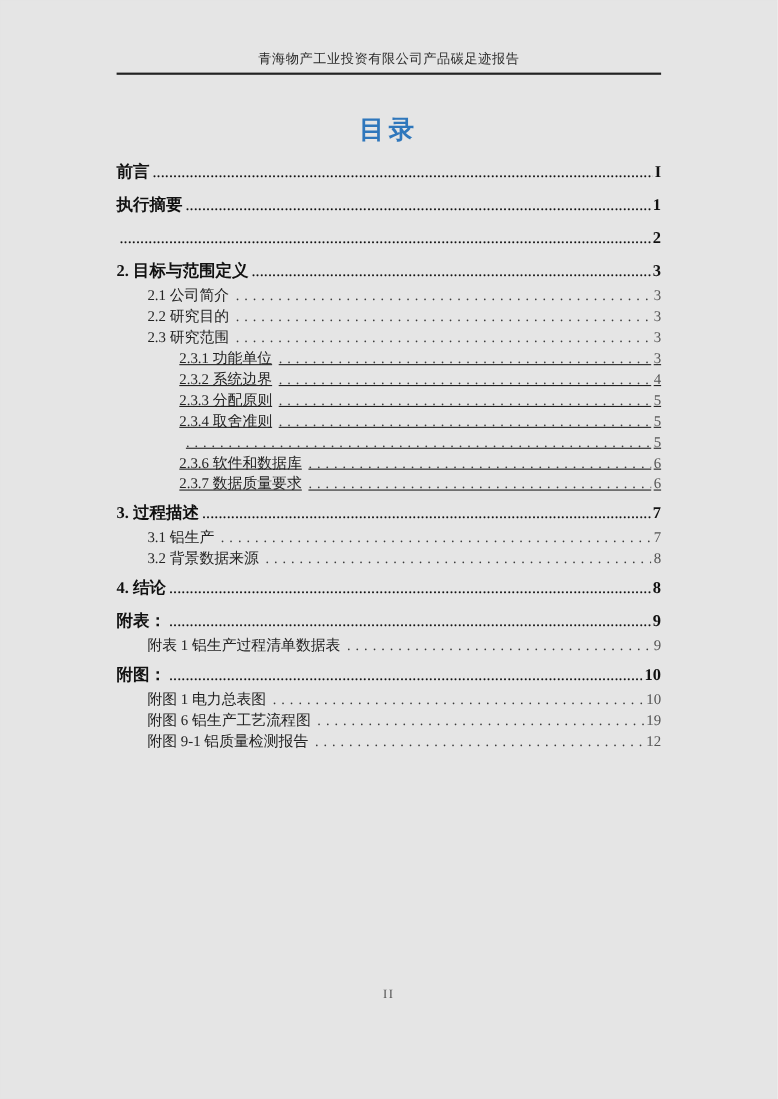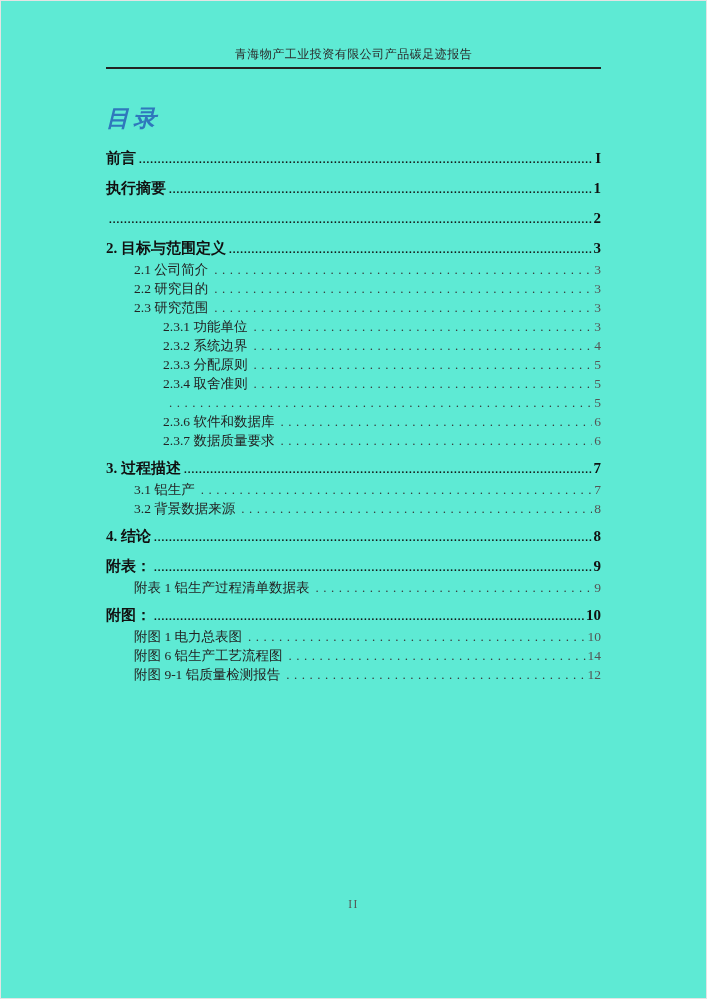--- a/index.html
+++ b/index.html
@@ -5,21 +5,21 @@
   html, body {
     margin: 0;
     padding: 0;
     background: #ffffff;
   }
   .page {
     position: relative;
     width: 707px;
     height: 999px;
     box-sizing: border-box;
-    background: #5eead4;
+    background: #e5e5e5;
     border: 1px solid #e4e4e4;
     font-family: "Liberation Serif", "DejaVu Serif", serif;
     color: #1b1b1b;
     overflow: hidden;
   }
   .content {
     padding: 0 105px;
   }
   .doc-header {
     padding-top: 43px;
@@ -27,25 +27,24 @@
     border-bottom: 2px solid #232323;
     padding-bottom: 4px;
   }
   .doc-header-text {
     font-size: 12px;
     color: #2b2b2b;
     letter-spacing: 0.5px;
   }
   .toc-title {
     margin: 34px 0 0 0;
-    text-align: left;
+    text-align: center;
     font-size: 23px;
     font-weight: bold;
     letter-spacing: 4px;
-    font-style: italic;
   }
   .toc-list {
     margin-top: 14px;
   }
   .toc-row {
     display: flex;
     align-items: baseline;
   }
   .toc-row.l1 {
     font-weight: bold;
@@ -58,20 +57,21 @@
     font-size: 13.5px;
     line-height: 19px;
     padding-left: 28px;
     color: #232323;
   }
   .toc-row.l3 {
     font-size: 13.5px;
     line-height: 19px;
     padding-left: 57px;
     color: #232323;
+    text-decoration: underline;
   }
   .toc-label {
     flex: 0 0 auto;
     white-space: nowrap;
   }
   .toc-dots {
     flex: 1 1 auto;
     min-width: 0;
     overflow: hidden;
     white-space: nowrap;
@@ -221,21 +221,21 @@
     <span class="toc-page">10</span>
   </div>
         <div class="toc-row l2">
     <span class="toc-label">附图 1 电力总表图</span>
     <span class="toc-dots">......................................................................................................................................................</span>
     <span class="toc-page">10</span>
   </div>
         <div class="toc-row l2">
     <span class="toc-label">附图 6 铝生产工艺流程图</span>
     <span class="toc-dots">......................................................................................................................................................</span>
-    <span class="toc-page">14</span>
+    <span class="toc-page">19</span>
   </div>
         <div class="toc-row l2">
     <span class="toc-label">附图 9-1 铝质量检测报告</span>
     <span class="toc-dots">......................................................................................................................................................</span>
     <span class="toc-page">12</span>
   </div>
       </nav>
   </div>
 
   <div class="page-footer">II</div>

